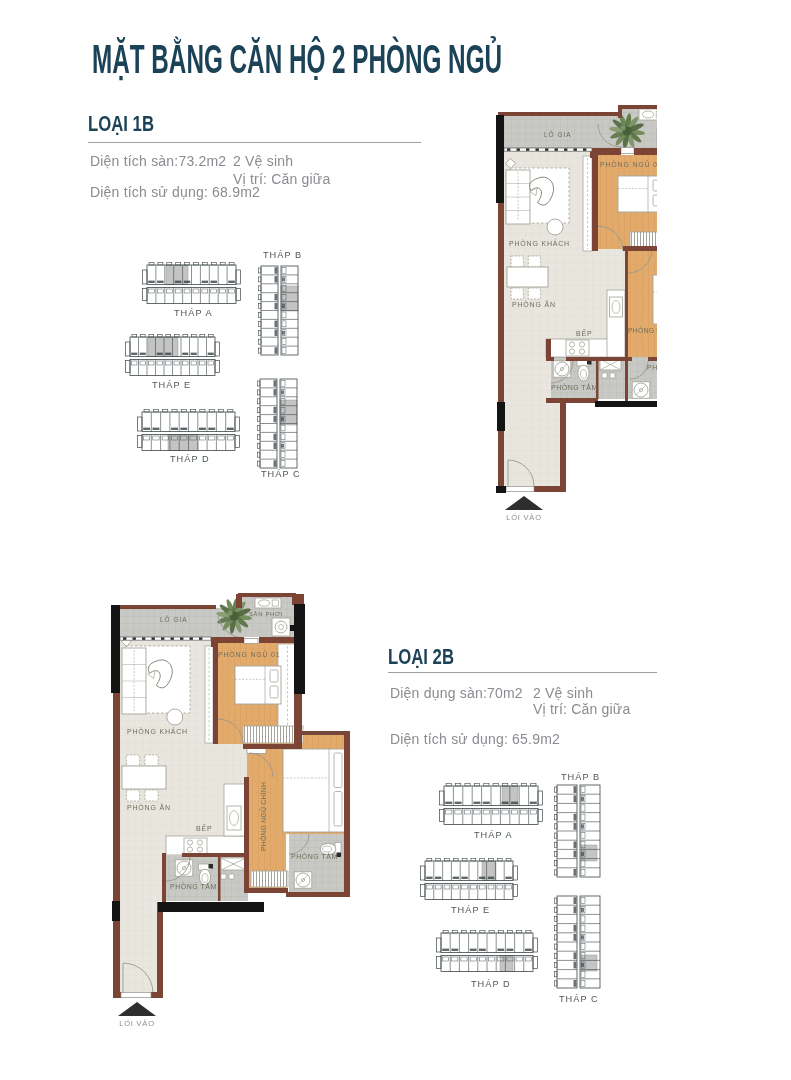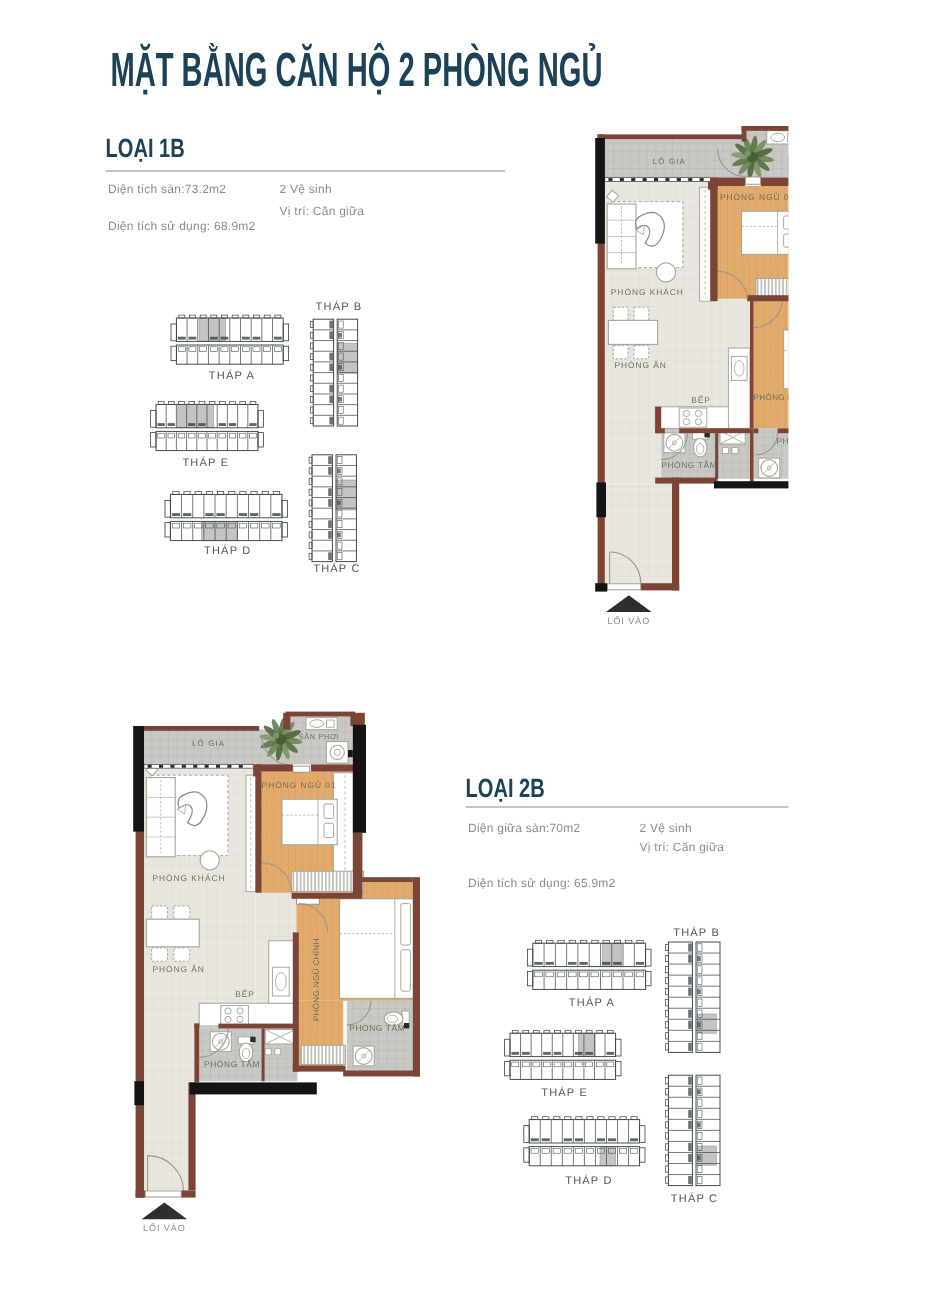--- a/index.html
+++ b/index.html
@@ -2,36 +2,36 @@
 <html><head><meta charset="utf-8">
 <style>
 * { margin:0; padding:0; box-sizing:border-box; }
 html,body { width:791px; height:1080px; background:#ffffff; font-family:"Liberation Sans",sans-serif; }
 .page { position:relative; width:657px; height:1080px; overflow:hidden; }
 .title { position:absolute; left:92px; top:37px; font-size:40px; font-weight:bold; color:#1c4257;
   white-space:nowrap; transform:scaleX(0.607); transform-origin:left top; letter-spacing:0px; }
 .h2 { position:absolute; font-size:22px; font-weight:600; color:#1c4257; white-space:nowrap;
   transform:scaleX(0.76); transform-origin:left top; }
 .rule { position:absolute; height:1px; background:#9aa1a6; }
-.meta { position:absolute; font-size:10px; color:#8b8b91; letter-spacing:0.2px; white-space:nowrap; }
+.meta { position:absolute; font-size:14px; color:#8b8b91; letter-spacing:0.2px; white-space:nowrap; }
 </style></head>
 <body>
 <div class="page">
 <div class="title">MẶT BẰNG CĂN HỘ 2 PHÒNG NGỦ</div>
 
 <div class="h2" style="left:88px;top:111px">LOẠI 1B</div>
 <div class="rule" style="left:88px;top:142px;width:333px"></div>
 <div class="meta" style="left:90px;top:153px">Diện tích sàn:73.2m2</div>
 <div class="meta" style="left:233px;top:153px">2 Vệ sinh</div>
 <div class="meta" style="left:90px;top:184px">Diện tích sử dụng: 68.9m2</div>
 <div class="meta" style="left:233px;top:171px">Vị trí: Căn giữa</div>
 
 <div class="h2" style="left:388px;top:644px">LOẠI 2B</div>
 <div class="rule" style="left:388px;top:672px;width:335px"></div>
-<div class="meta" style="left:390px;top:685px">Diện giữa sàn:70m2</div>
+<div class="meta" style="left:390px;top:685px">Diện dụng sàn:70m2</div>
 <div class="meta" style="left:533px;top:685px">2 Vệ sinh</div>
 <div class="meta" style="left:390px;top:731px">Diện tích sử dụng: 65.9m2</div>
 <div class="meta" style="left:533px;top:701px">Vị trí: Căn giữa</div>
 
 <svg style="position:absolute;left:110px;top:245px" width="210" height="245" viewBox="110 245 210 245">
       <rect x="166" y="265" width="22" height="19.5" fill="#c4c4c4" stroke="#9a9a9a" stroke-width="0.5"></rect>
       <rect x="147" y="265" width="89" height="19.5" fill="none" stroke="#3e4649" stroke-width="0.8"></rect>
       <rect x="147" y="287.5" width="89" height="16.0" fill="none" stroke="#3e4649" stroke-width="0.8"></rect>
       <rect x="142.5" y="270" width="4.5" height="14" fill="none" stroke="#3e4649" stroke-width="0.7"></rect>
       <rect x="236" y="270" width="4.5" height="14" fill="none" stroke="#3e4649" stroke-width="0.7"></rect>

